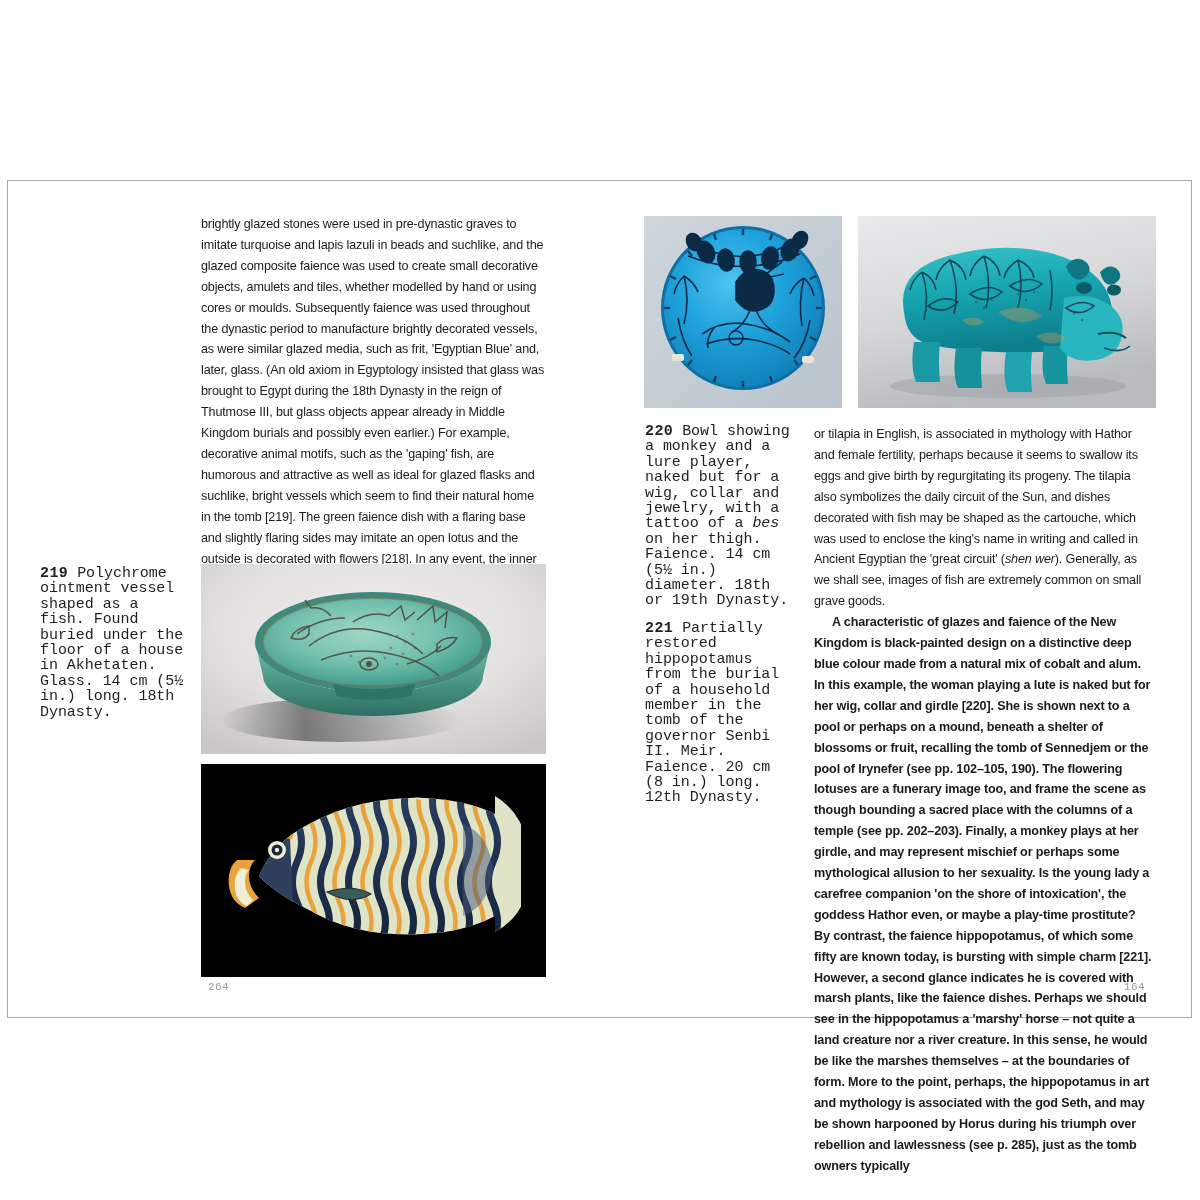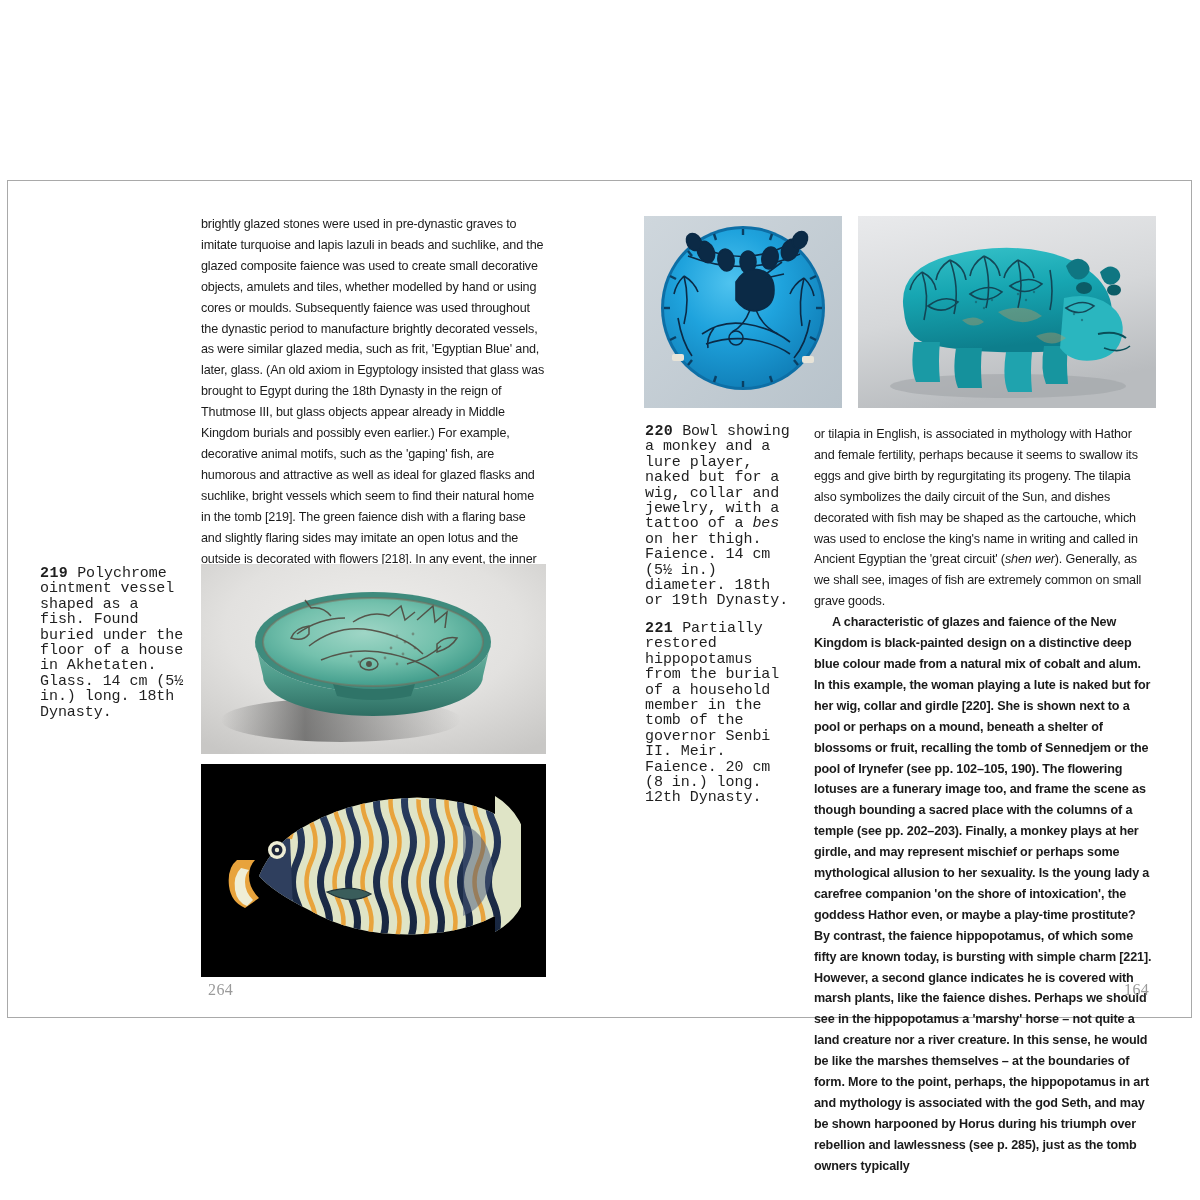--- a/index.html
+++ b/index.html
@@ -56,22 +56,22 @@
   }
   .caption .num {
     font-weight: bold;
     letter-spacing: 0.4px;
   }
   .caption p { margin: 0; }
   .caption p + p { margin-top: 12px; }
 
   .folio {
     position: absolute;
-    font-family: Liberation Serif, serif;
-    font-size: 16px;
+    font-family: Liberation Mono, monospace;
+    font-size: 11px;
     color: #9a9a9a;
     letter-spacing: 0.4px;
   }
 
   em { font-style: italic; }
 
   
   #left-col-text {
     position: absolute;
     left: 193px;

